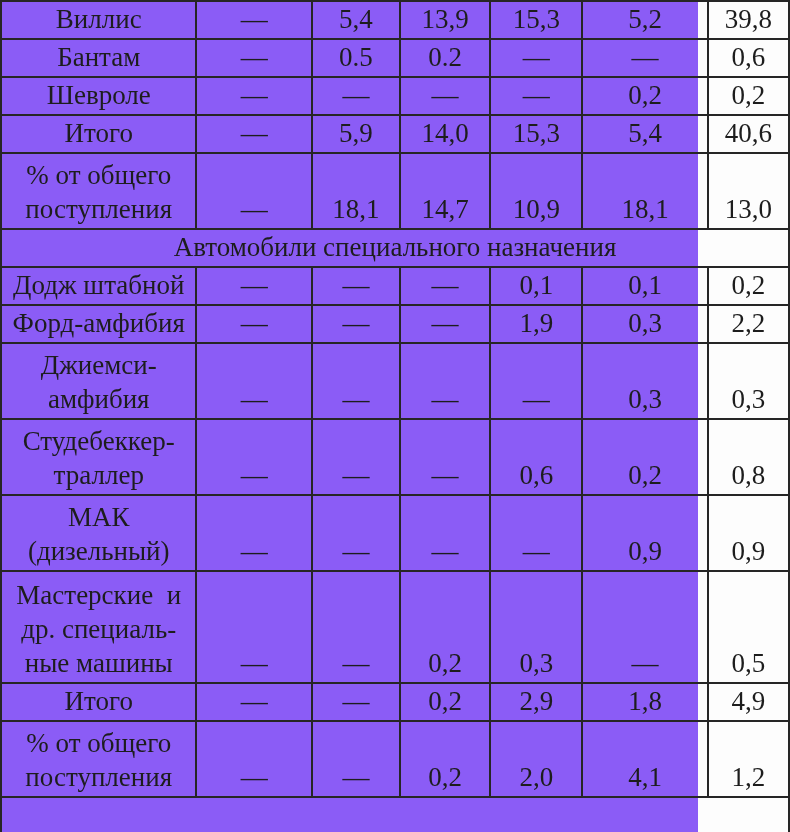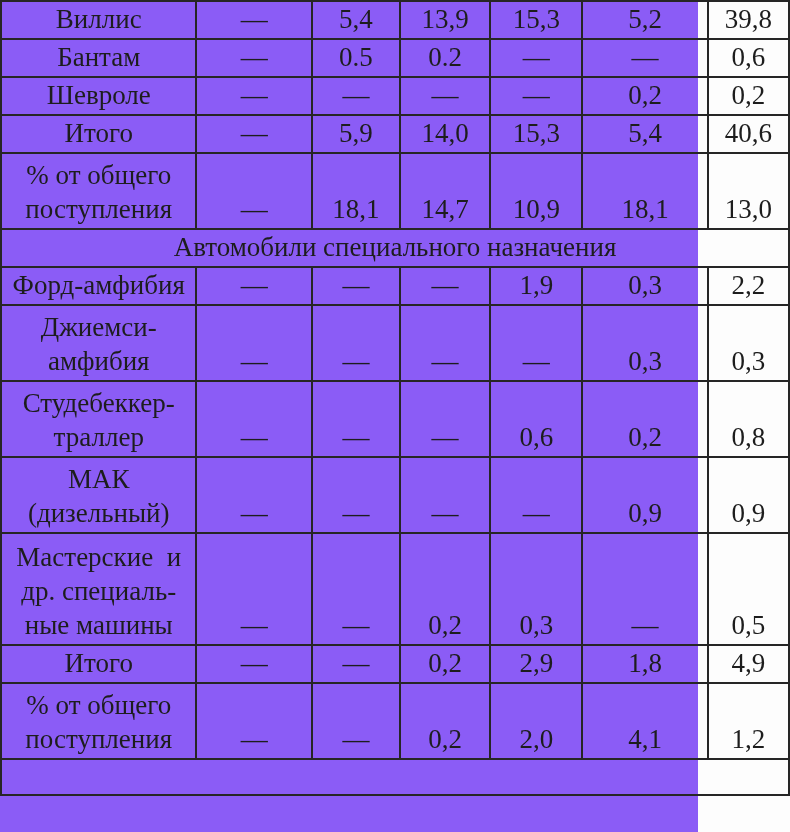--- a/index.html
+++ b/index.html
@@ -96,20 +96,29 @@
         <td class="num">18,1</td>
         <td class="num">14,7</td>
         <td class="num">10,9</td>
         <td class="num">18,1</td>
         <td class="num">13,0</td>
       </tr>
       <tr class="rh-sec">
         <td class="section" colspan="7">Автомобили специального назначения</td>
       </tr>
       <tr class="rh-m">
+        <td class="lbl">Додж штабной</td>
+        <td class="num">—</td>
+        <td class="num">—</td>
+        <td class="num">—</td>
+        <td class="num">0,1</td>
+        <td class="num">0,1</td>
+        <td class="num">0,2</td>
+      </tr>
+      <tr class="rh-m">
         <td class="lbl">Форд-амфибия</td>
         <td class="num">—</td>
         <td class="num">—</td>
         <td class="num">—</td>
         <td class="num">1,9</td>
         <td class="num">0,3</td>
         <td class="num">2,2</td>
       </tr>
       <tr class="rh-t">
         <td class="lbl">Джиемси-

